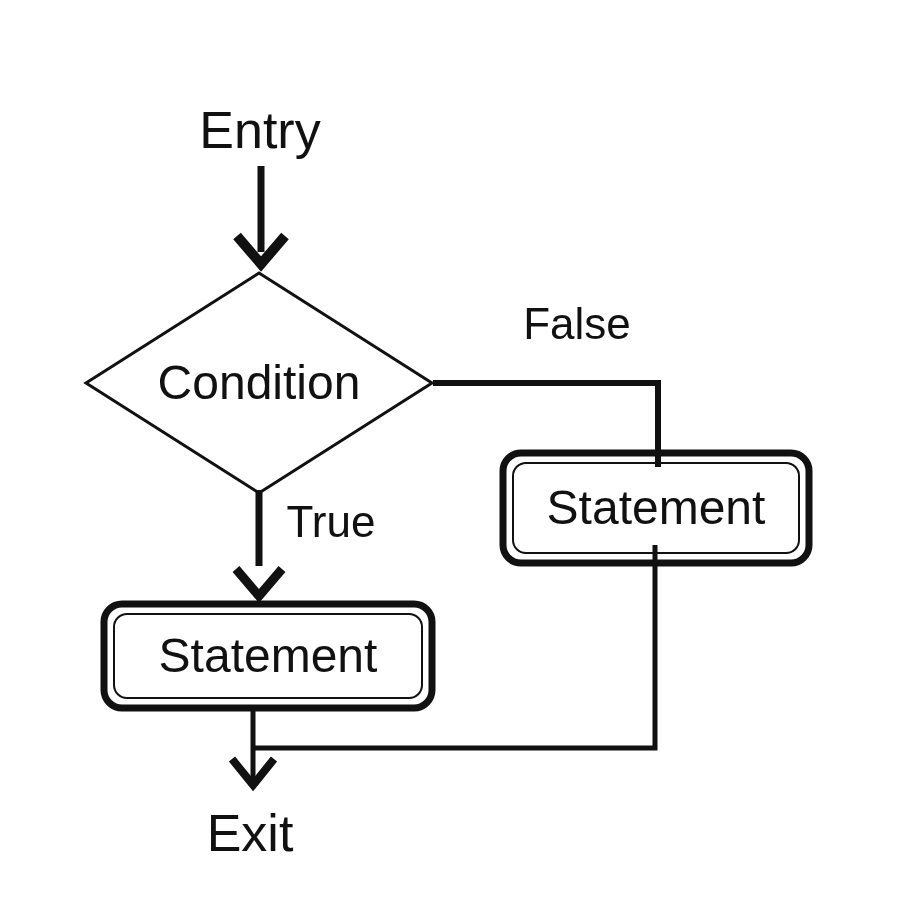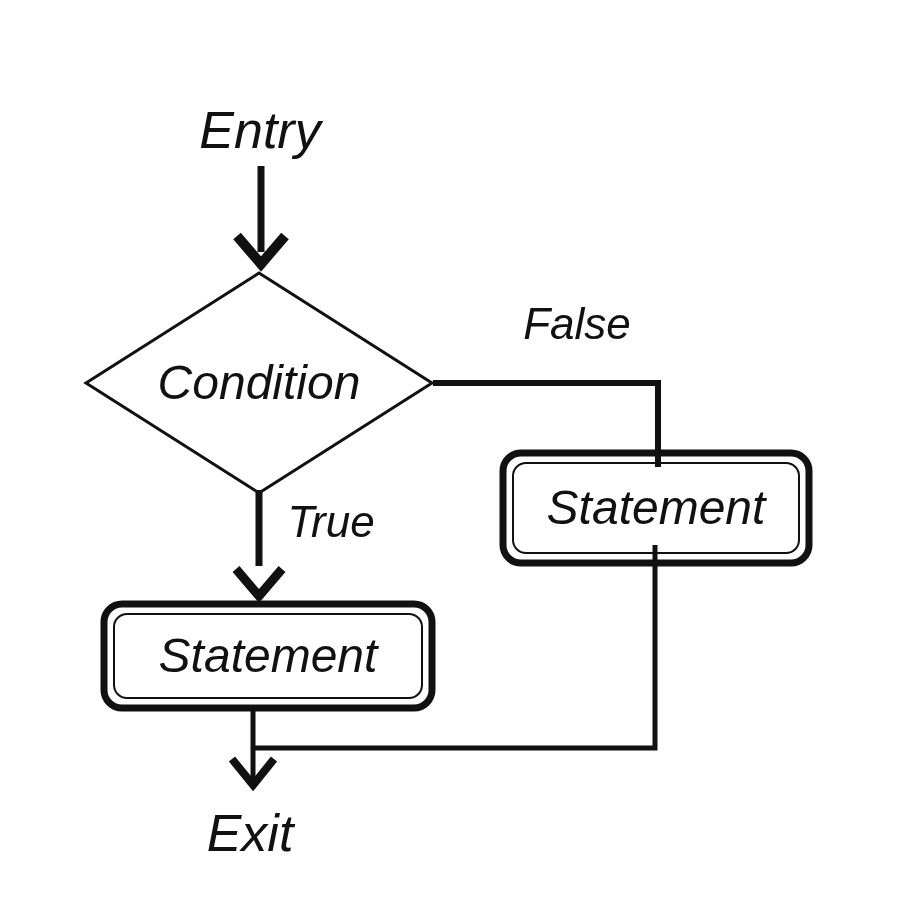--- a/index.html
+++ b/index.html
@@ -6,21 +6,20 @@
     margin: 0;
     padding: 0;
     background: #ffffff;
   }
   .canvas-wrap {
     width: 918px;
     height: 918px;
     background: #ffffff;
     position: relative;
     overflow: hidden;
-    font-style: italic;
   }
   svg {
     display: block;
   }
   .node-fill {
     fill: #ffffff;
     stroke: #111111;
   }
   .thin-line {
     fill: none;

